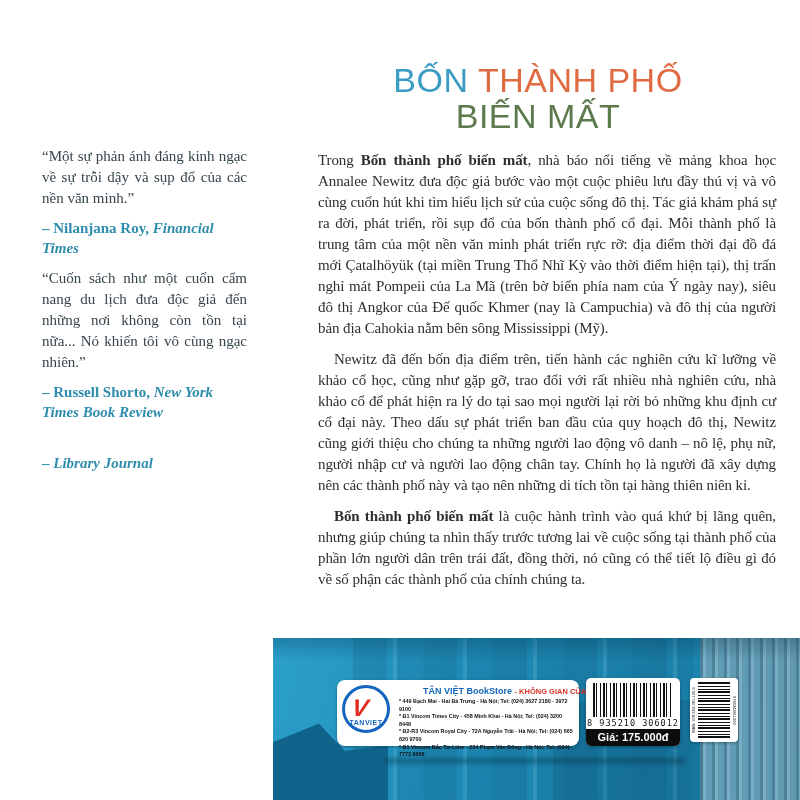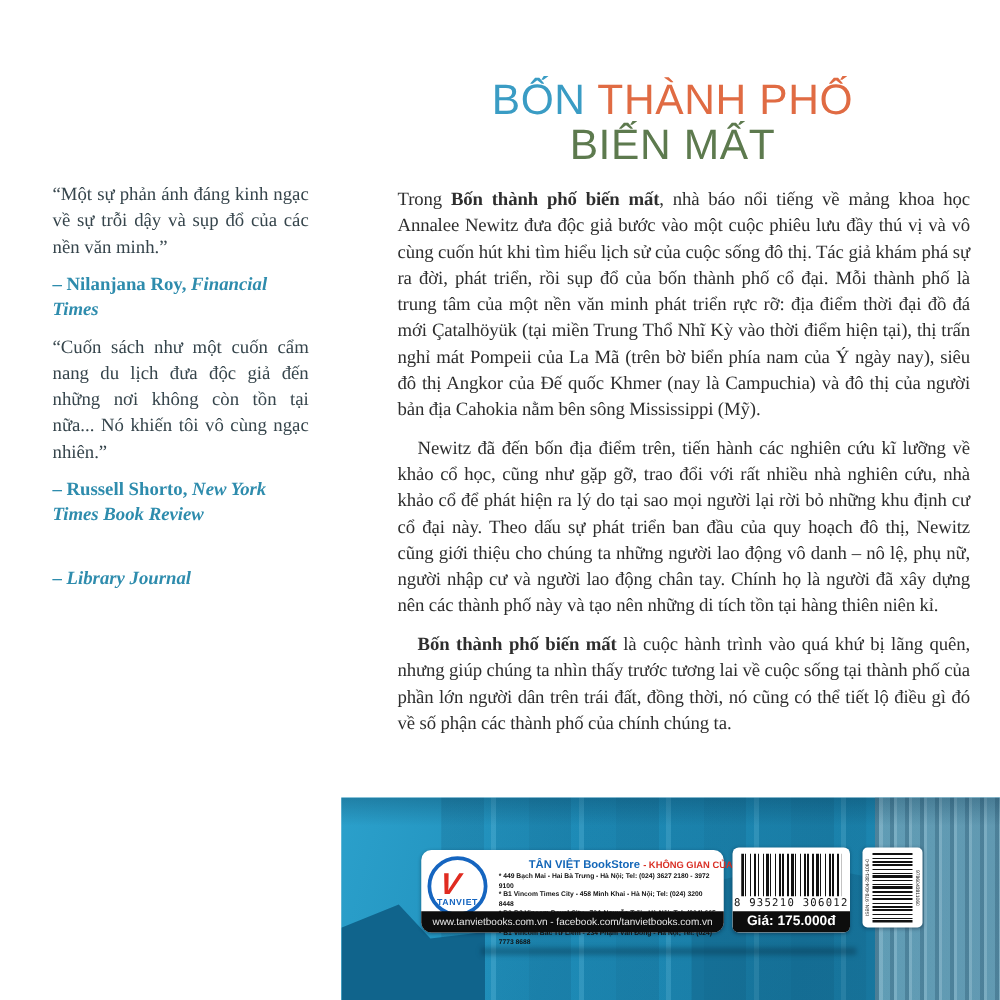--- a/index.html
+++ b/index.html
@@ -144,21 +144,20 @@
       </div>
       <div class="pub-head">
         <span class="nm">TÂN VIỆT BookStore </span><span class="sl">- KHÔNG GIAN CỦA TRI THỨC</span>
       </div>
       <div class="pub-addrs">
         <div>* 449 Bạch Mai - Hai Bà Trưng - Hà Nội; Tel: (024) 3627 2180 - 3972 9100</div>
         <div>* B1 Vincom Times City - 458 Minh Khai - Hà Nội; Tel: (024) 3200 8448</div>
         <div>* B2-R3 Vincom Royal City - 72A Nguyễn Trãi - Hà Nội; Tel: (024) 665 820 9700</div>
         <div>* B1 Vincom Bắc Từ Liêm - 234 Phạm Văn Đồng - Hà Nội; Tel: (024) 7773 8688</div>
       </div>
-      <div class="pub-web">www.tanvietbooks.com.vn - facebook.com/tanvietbooks.com.vn</div>
     </div>
 
     <div class="bc1">
       <div class="bars"></div>
       <div class="digits">8 935210 306012</div>
       <div class="price">Giá: 175.000đ</div>
     </div>
 
     <div class="bc2">
       <div class="vtxt l">ISBN: 978-604-381-106-0</div>

